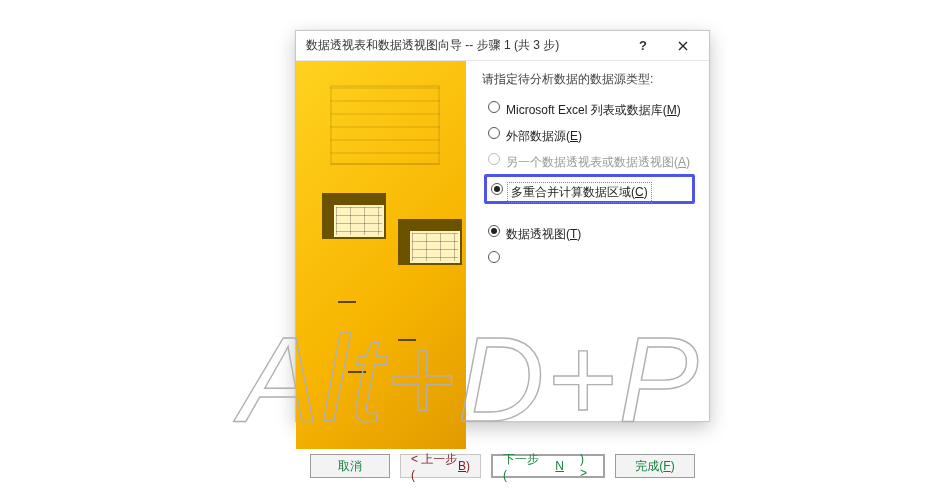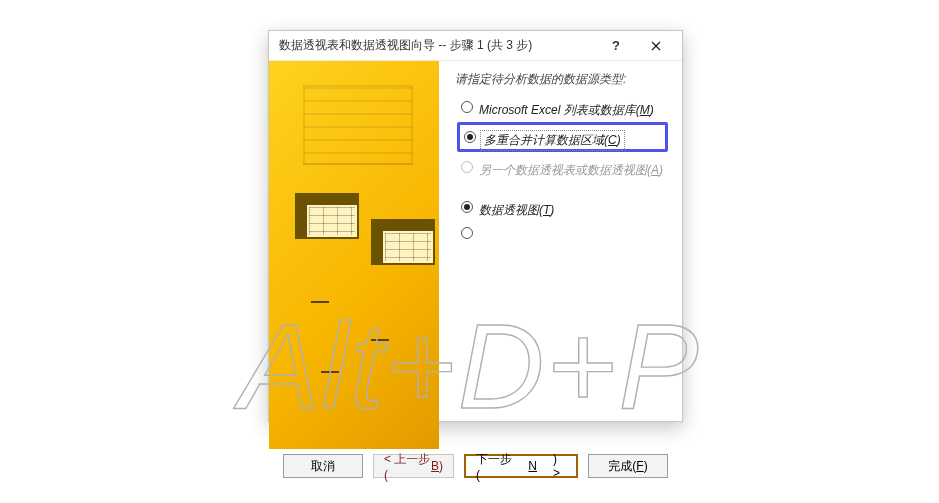--- a/index.html
+++ b/index.html
@@ -10,21 +10,21 @@
     background: #ffffff;
     font-family: "Microsoft YaHei", "Segoe UI", Tahoma, sans-serif;
     font-size: 12px;
     color: #222;
     overflow: hidden;
     position: relative;
   }
 
   .dialog {
     position: absolute;
-    left: 268px;
+    left: 295px;
     top: 30px;
     width: 415px;
     height: 392px;
     background: #ffffff;
     border: 1px solid #c8c8c8;
     box-shadow: 0 6px 18px rgba(0,0,0,.22), 0 0 0 1px rgba(0,0,0,.02);
   }
 
   .titlebar {
     height: 30px;
@@ -39,21 +39,20 @@
     width: 40px; height: 30px;
     display: flex; align-items: center; justify-content: center;
     color: #333;
   }
   .titlebar .tbtn.help { font-weight: bold; font-size: 13px; }
   .titlebar .tbtn.close svg { width: 10px; height: 10px; }
 
   .content {
     display: flex;
     height: 388px;
-    font-style: italic;
   }
 
   .sidebar-graphic {
     width: 170px;
     height: 100%;
     background: linear-gradient(135deg, #ffd21f 0%, #f7b500 60%, #e29b00 100%);
     position: relative;
     overflow: hidden;
   }
   
@@ -139,31 +138,31 @@
     justify-content: center;
     gap: 10px;
     padding: 0 14px 6px 14px;
   }
   .btn {
     min-width: 80px;
     height: 24px;
     border: 1px solid #9b9b9b;
     background: #f3f3f3;
     display: inline-flex; align-items:center; justify-content:center;
-    font-size: 12px; color: #000000; padding: 0 10px;
+    font-size: 12px; color: #15803d; padding: 0 10px;
   }
   .btn.disabled { color: #7f1d1d; border-color: #c6c6c6; }
-  .btn.primary { border: 2px solid #a16207; background:#fff;gap:16px; }
+  .btn.primary { border: 2px solid #a3a3a3; background:#fff;gap:16px; }
   .btn .u { text-decoration: underline; }
 
   
   .watermark {
     position: absolute;
     left: 0; right: 0;
-    top: 293px;
+    top: 306px;
     text-align: center;
     pointer-events: none;
   }
   .watermark svg { width: 760px; height: 150px; }
   .wm-text {
     font-family: "Segoe UI", Arial, sans-serif;
     font-style: italic;
     font-size: 120px;
     font-weight: 400;
     fill: none;
@@ -205,31 +204,35 @@
 
     <div class="form-area">
       <div class="section-label">请指定待分析数据的数据源类型:</div>
       <div class="radio-group">
 
         <div class="radio-row">
           <span class="radio"></span>
           <span class="radio-label"><span>Microsoft Excel 列表或数据库(</span><span class="u">M</span><span>)</span></span>
         </div>
 
+        <div class="radio-row">
+          <span class="radio"></span>
+          <span class="radio-label"><span>外部数据源(</span><span class="u">E</span><span>)</span></span>
+        </div>
+
+        <div class="radio-row disabled">
+          <span class="radio disabled"></span>
+          <span class="radio-label"><span>另一个数据透视表或数据透视图(</span><span class="u">A</span><span>)</span></span>
+        </div>
 
         <div class="radio-row highlight">
           <span class="radio">
               <span class="dot"></span>
             </span>
           <span class="radio-label"><span>多重合并计算数据区域(</span><span class="u">C</span><span>)</span></span>
-        </div>
-
-        <div class="radio-row disabled">
-          <span class="radio disabled"></span>
-          <span class="radio-label"><span>另一个数据透视表或数据透视图(</span><span class="u">A</span><span>)</span></span>
         </div>
       </div>
 
       <div class="radio-group">
 
         <div class="radio-row">
           <span class="radio">
               <span class="dot"></span>
             </span>
           <span class="radio-label"><span>数据透视图(</span><span class="u">T</span><span>)</span></span>

